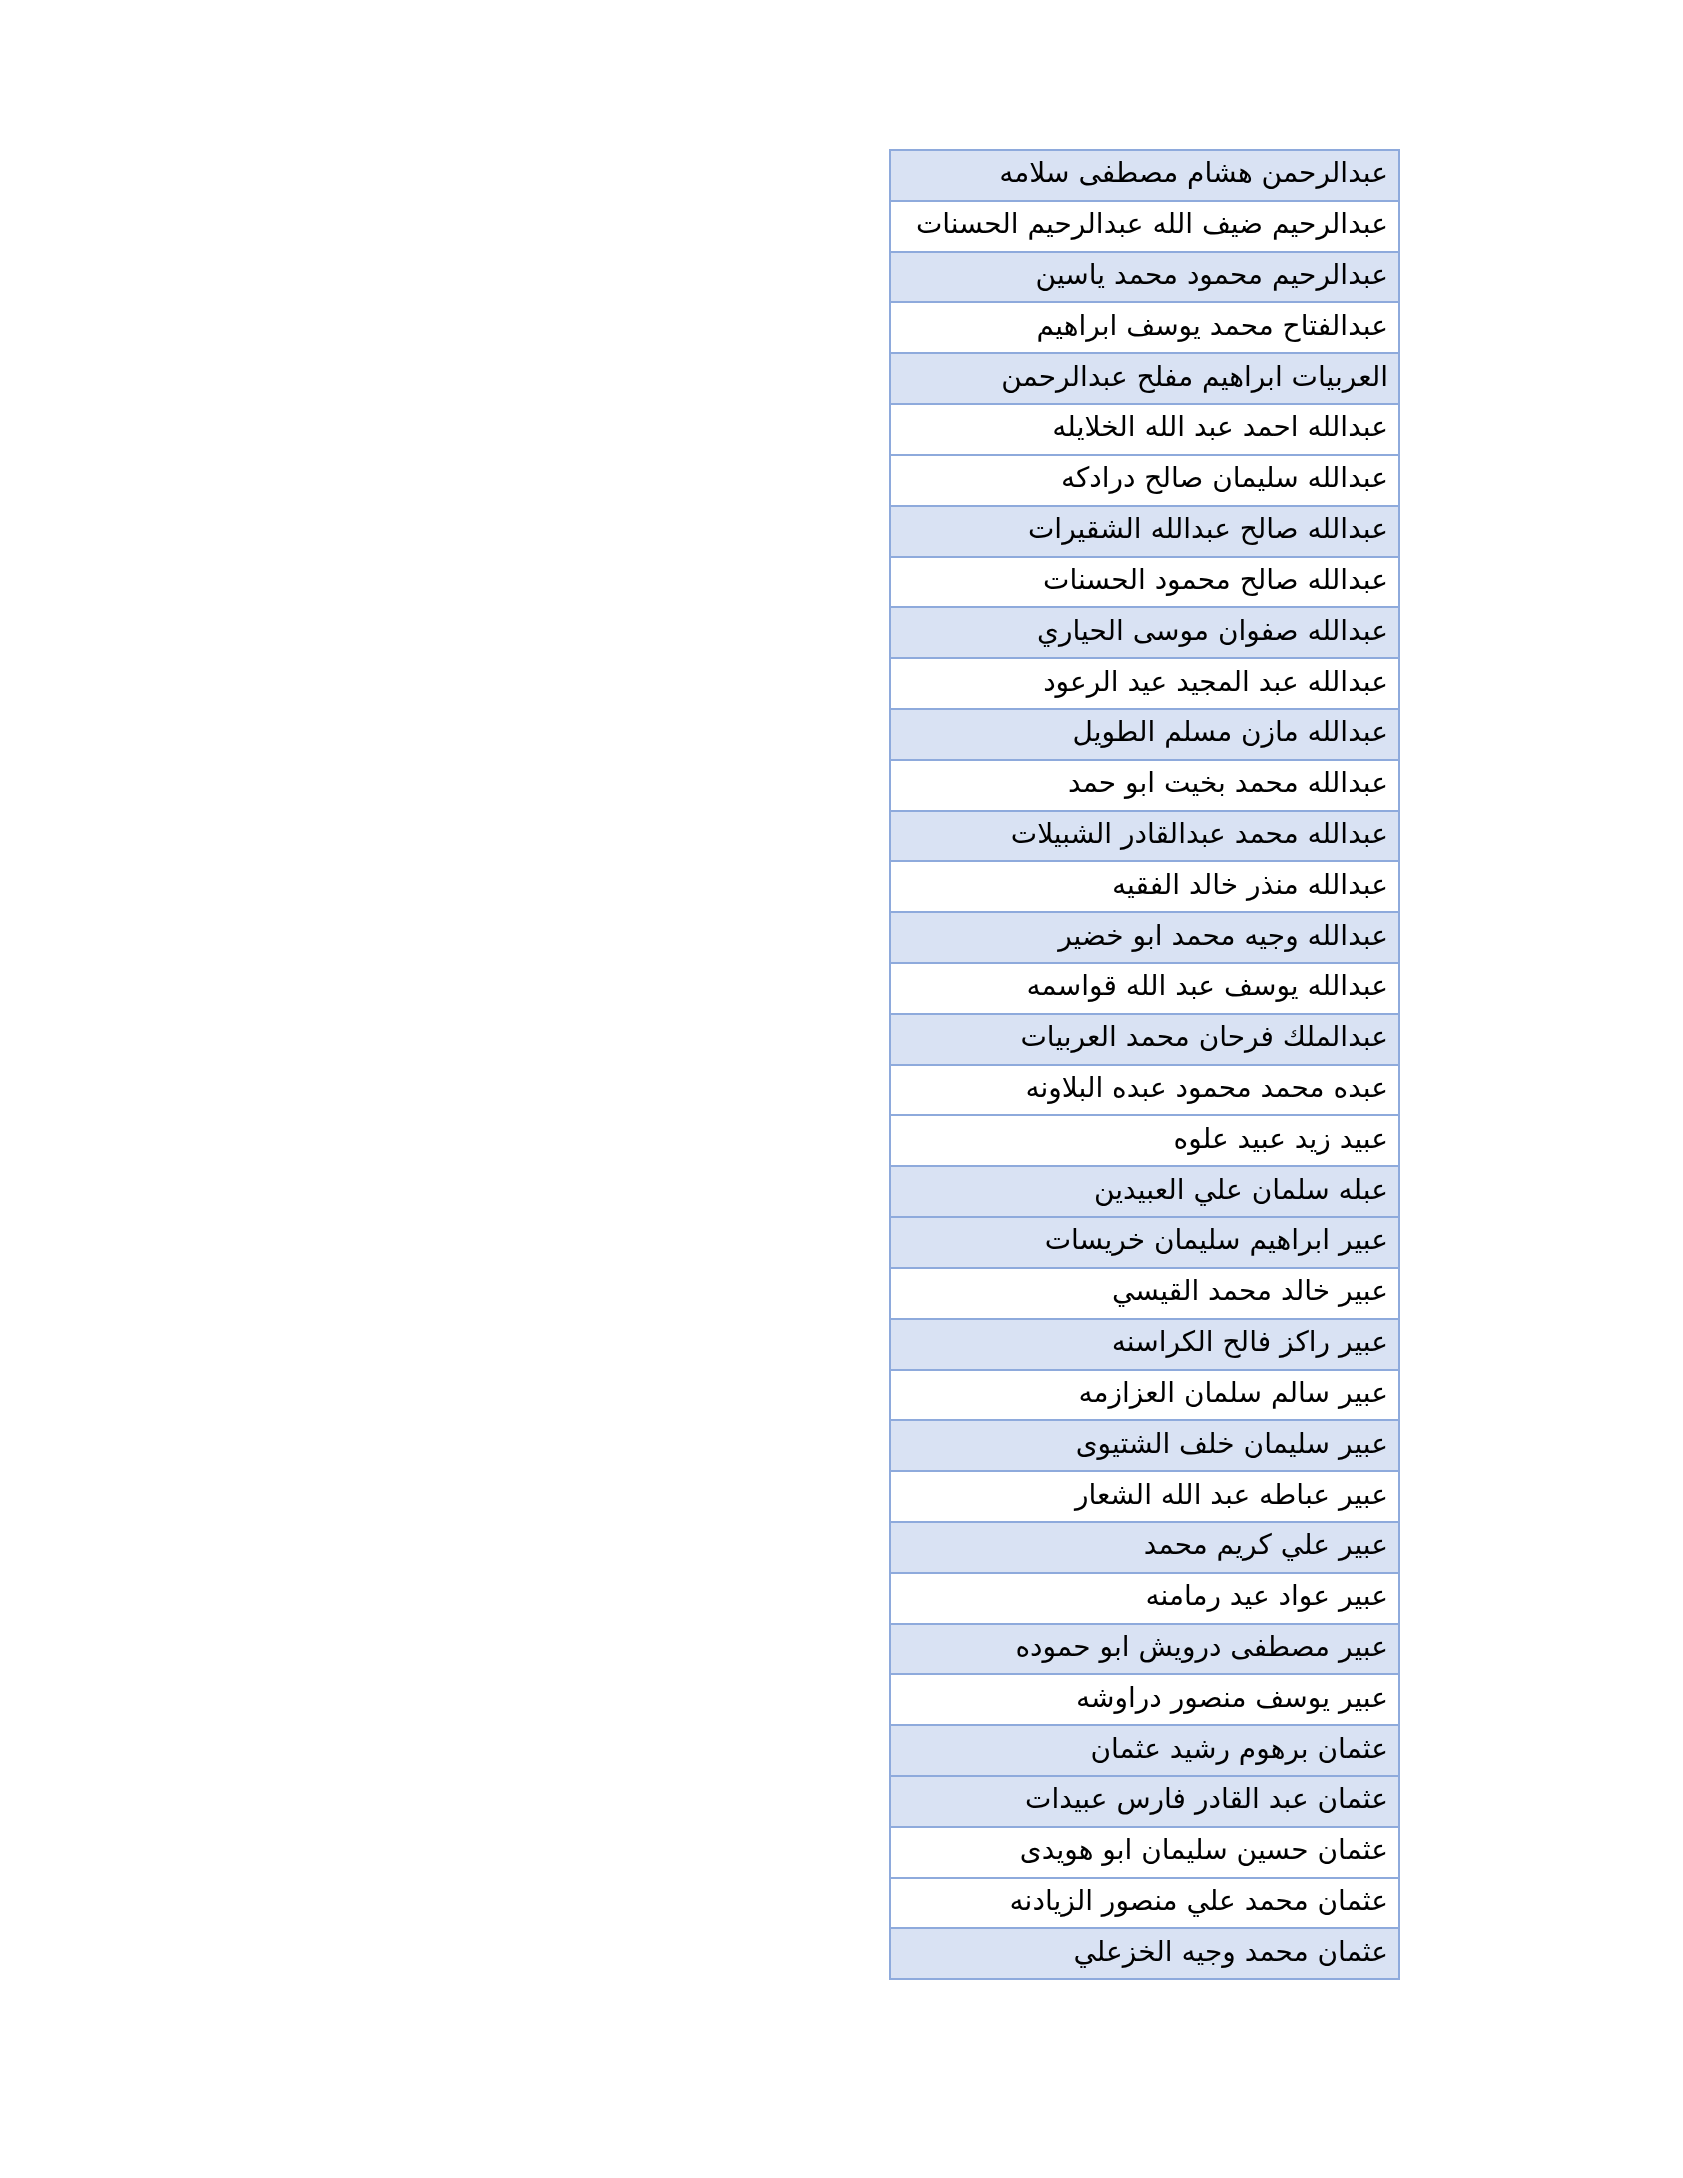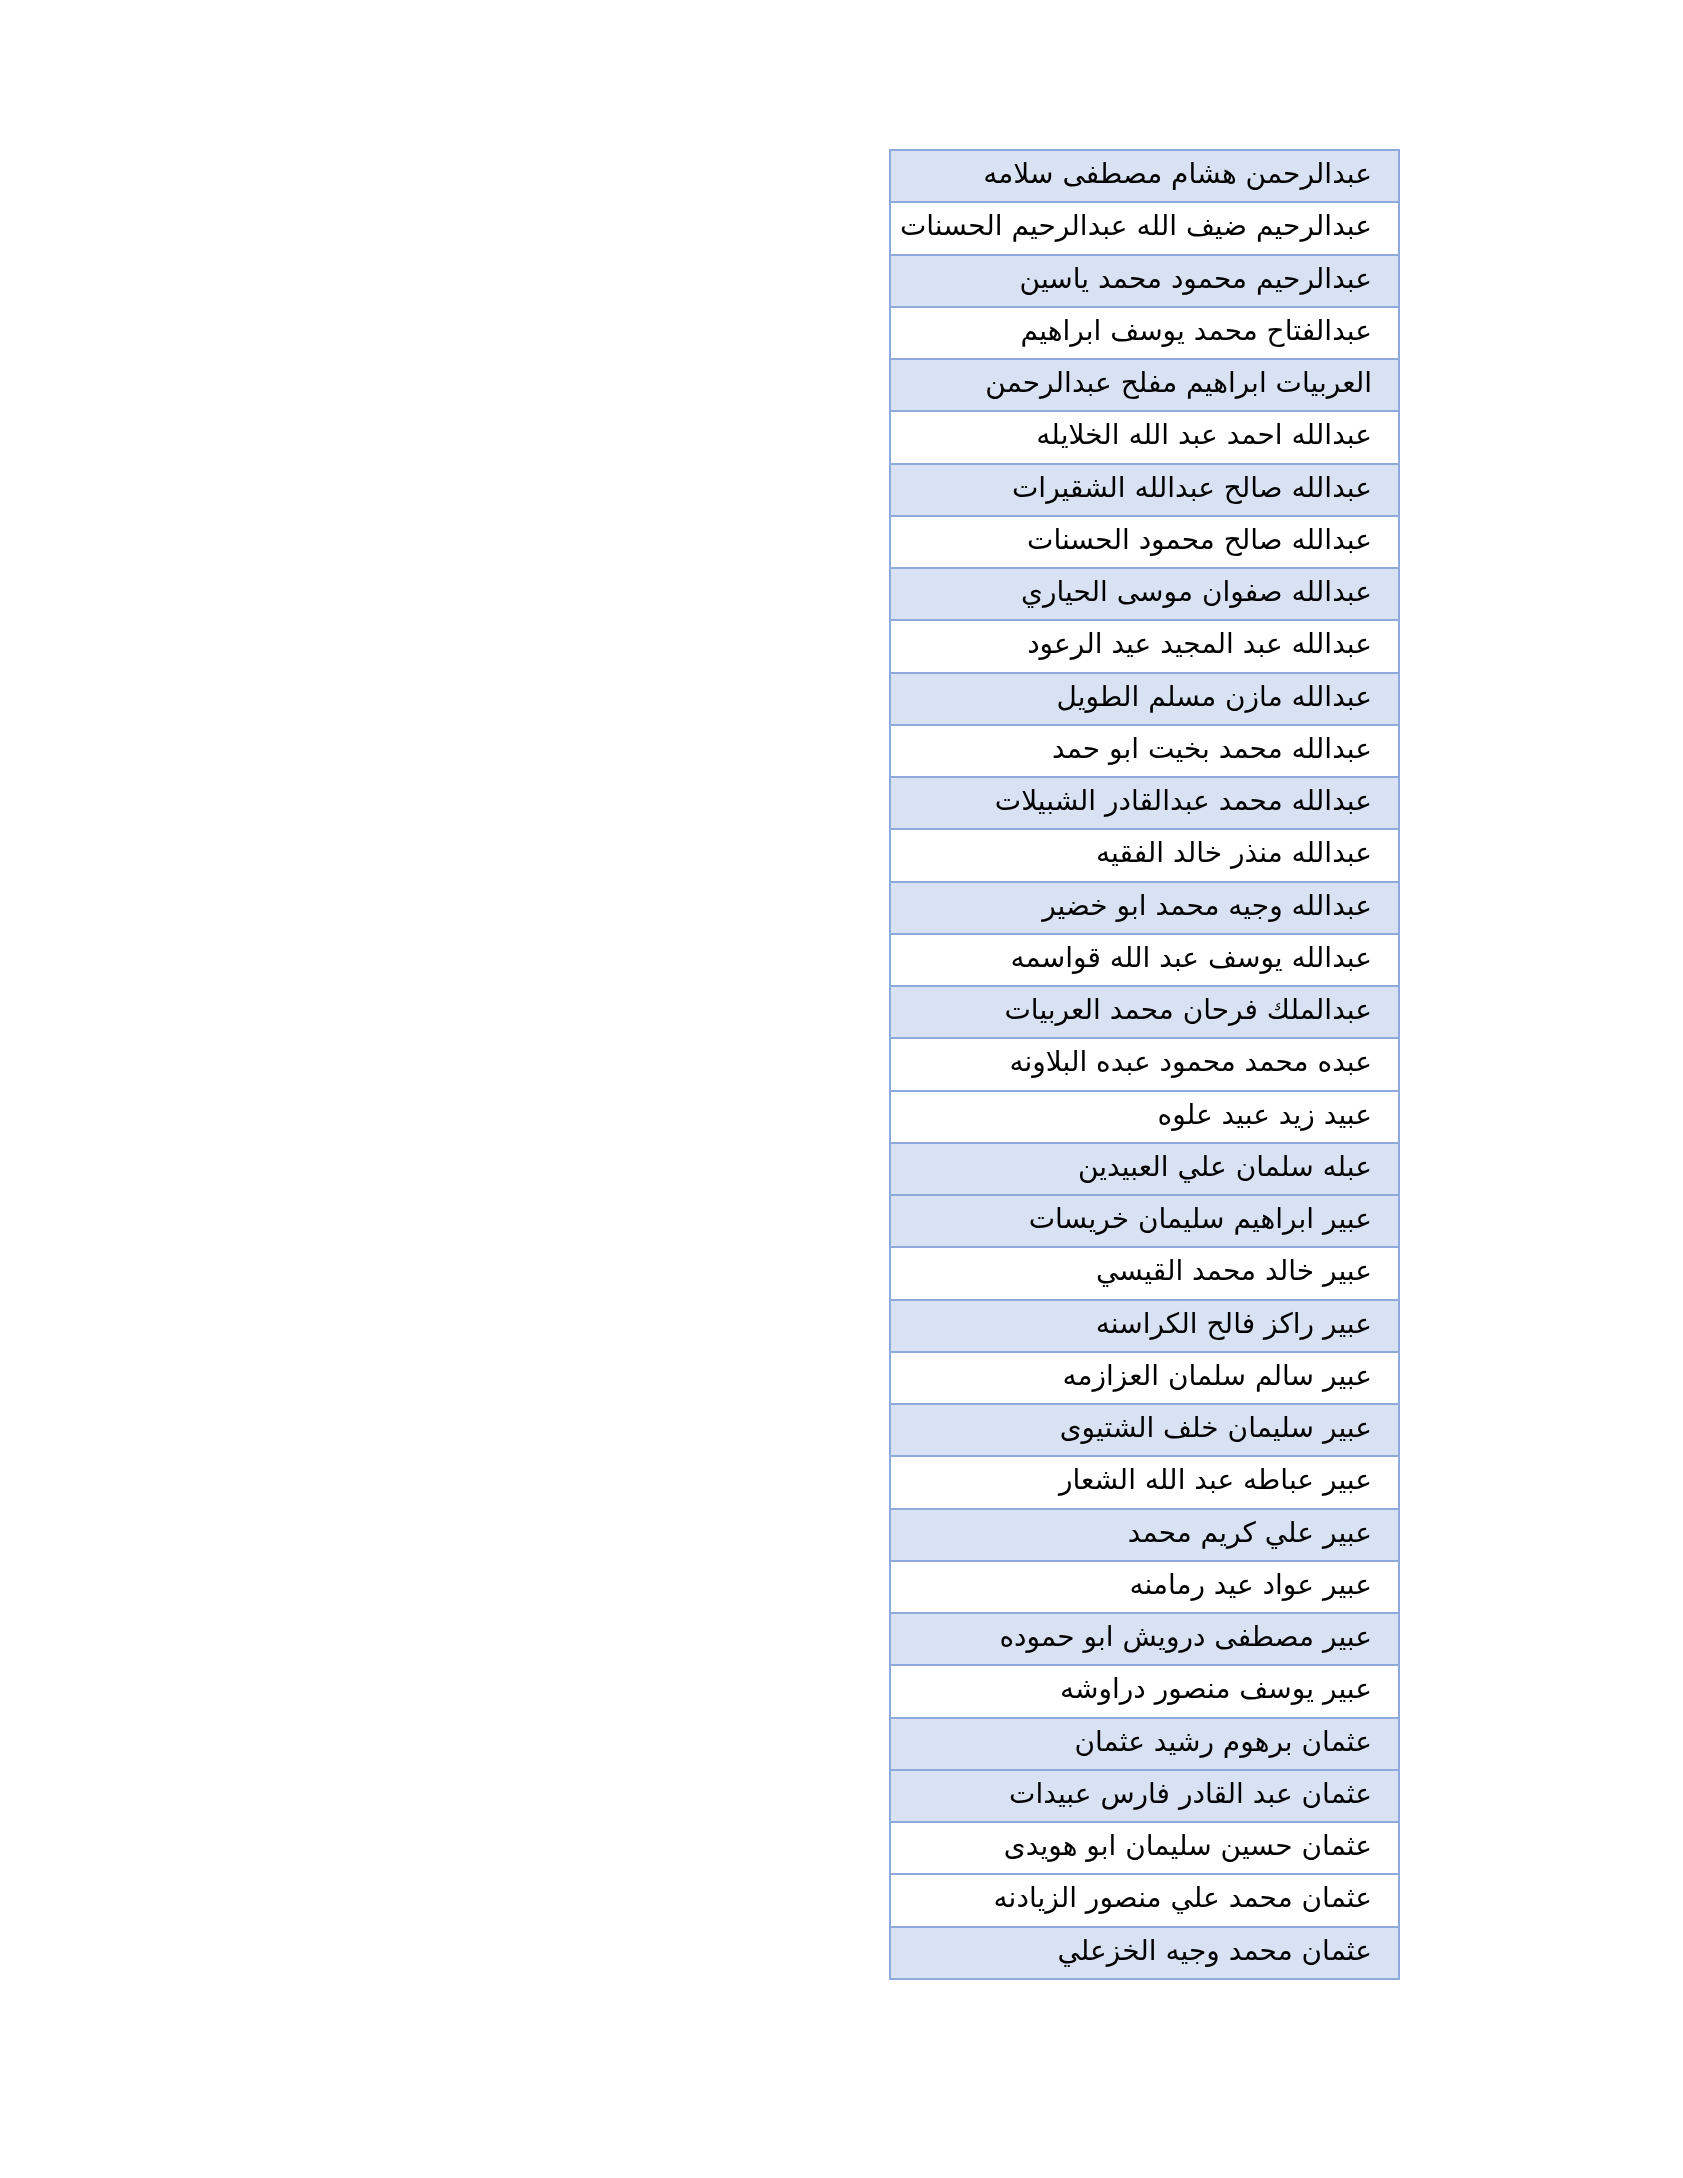--- a/index.html
+++ b/index.html
@@ -40,21 +40,21 @@
     direction: rtl;
     background: #ffffff;
   }
   .row:last-child {
     border-bottom: none;
   }
   .row.shaded {
     background: var(--fill-color, #D9E2F3);
   }
   .cell {
-    padding: 0 26px 4px 10px;
+    padding: 0 10px 4px 10px;
     font-size: 28px;
     line-height: 1;
     color: var(--text-color, #000000);
     white-space: nowrap;
     text-align: right;
   }
 </style>
 </head>
 <body style="background: rgb(255, 255, 255);">
 
@@ -70,20 +70,23 @@
         <div class="cell">عبدالرحيم محمود محمد ياسين</div>
       </div>
       <div class="row">
         <div class="cell">عبدالفتاح محمد يوسف ابراهيم</div>
       </div>
       <div class="row shaded">
         <div class="cell">العربيات ابراهيم مفلح عبدالرحمن</div>
       </div>
       <div class="row">
         <div class="cell">عبدالله احمد عبد الله الخلايله</div>
+      </div>
+      <div class="row">
+        <div class="cell">عبدالله سليمان صالح درادكه</div>
       </div>
       <div class="row shaded">
         <div class="cell">عبدالله صالح عبدالله الشقيرات</div>
       </div>
       <div class="row">
         <div class="cell">عبدالله صالح محمود الحسنات</div>
       </div>
       <div class="row shaded">
         <div class="cell">عبدالله صفوان موسى الحياري</div>
       </div>

